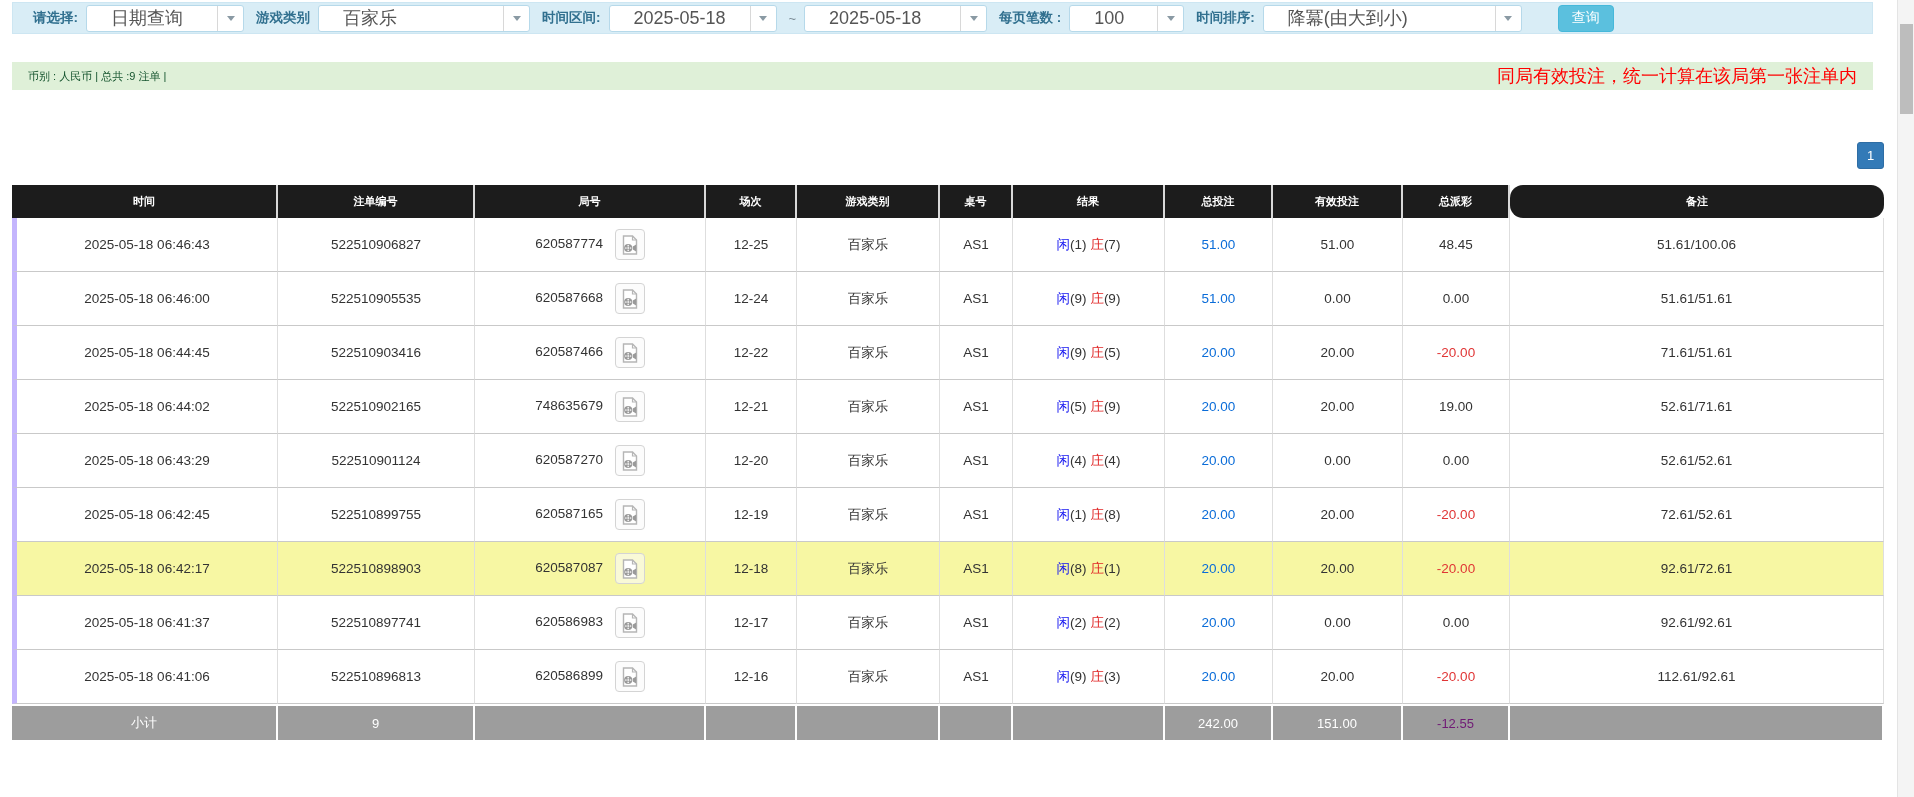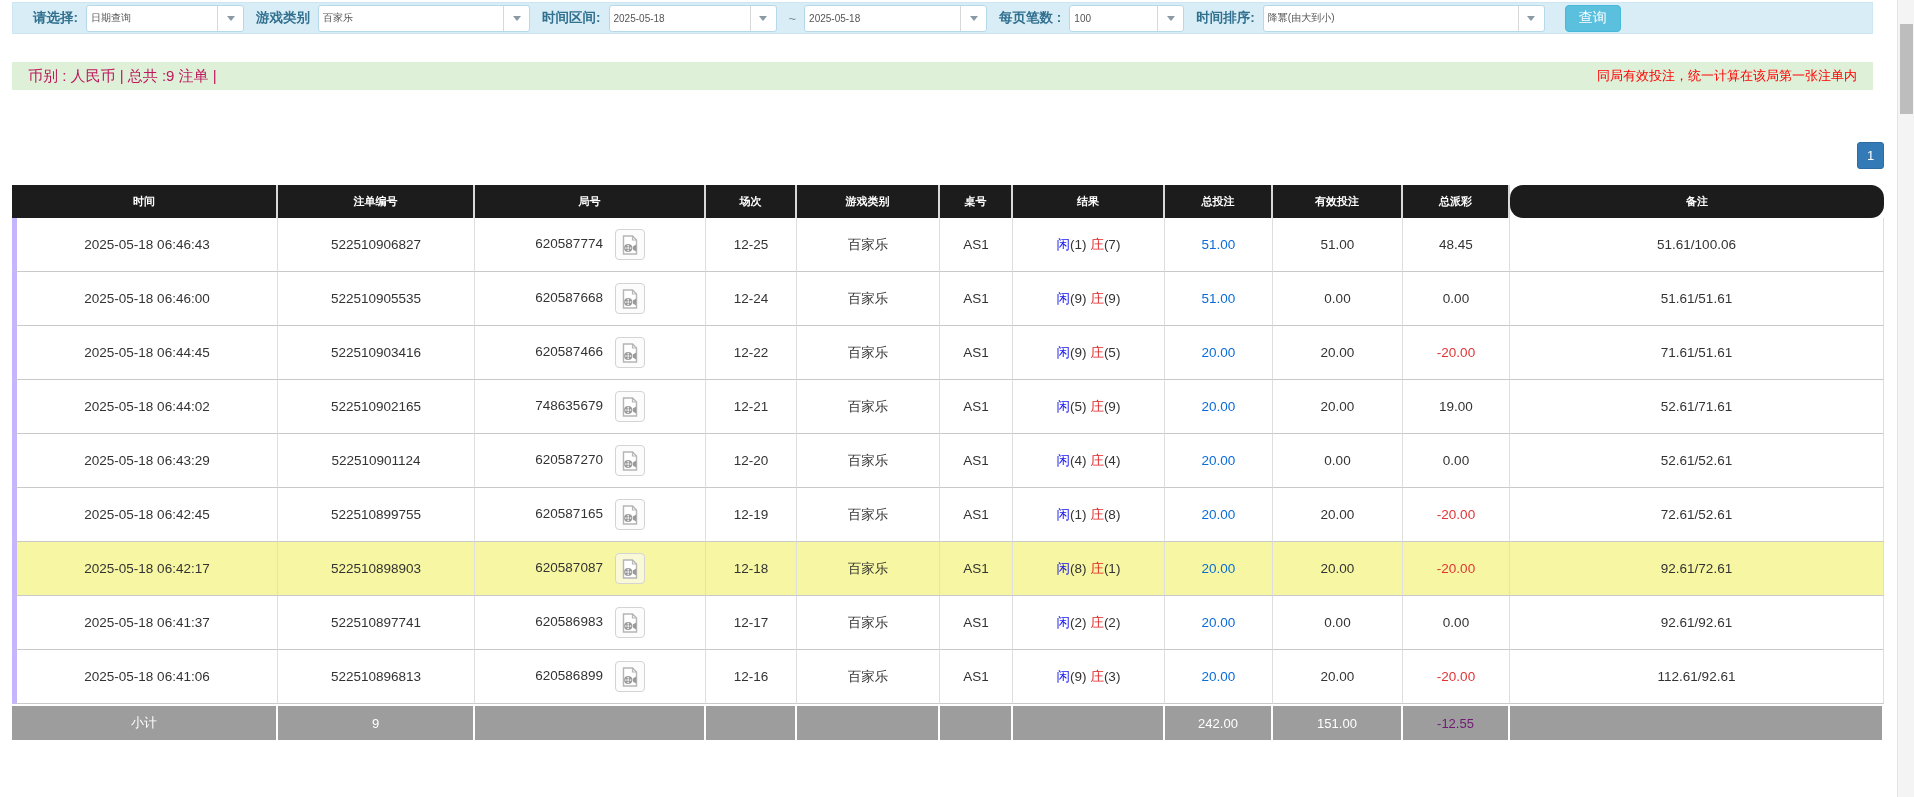--- a/index.html
+++ b/index.html
@@ -8,37 +8,37 @@
 
   
   .toolbar { position:absolute; left:12px; top:2px; width:1861px; height:32px;
     background:#d9edf6; border:1px solid #cde6f2; display:flex; align-items:center;
     padding-left:20px; }
   .tb-label { color:#31708f; font-weight:bold; font-size:13.5px; white-space:nowrap;
     margin-right:8px; }
   .tb-sep { color:#7a8a94; font-size:13px; margin:0 8px 0 0; }
   .select { height:27px; background:#fff; border:1px solid #b6d9ea; border-radius:3px;
     display:flex; align-items:center; margin-right:12px; cursor:pointer; }
-  .select .val { flex:1; font-size:10px; color:#555; padding:0 4px; white-space:nowrap;
+  .select .val { flex:1; font-size:18px; color:#555; padding:0 24px; white-space:nowrap;
     overflow:hidden; }
   .caret-box { width:26px; height:100%; border-left:1px solid #d8d8d8; display:flex;
     align-items:center; justify-content:center; }
   .caret { width:0; height:0; border-left:4px solid transparent; border-right:4px solid transparent;
     border-top:5px solid #8a9aa4; }
   .w158{width:158px} .w212{width:212px} .w168{width:168px} .w183{width:183px}
-  .w115{width:115px} .w238{width:282px}
-  .btn-search { margin-left:8px; height:27px; padding:0 13px; background:#5bc0de;
+  .w115{width:115px} .w238{width:259px}
+  .btn-search { margin-left:24px; height:27px; padding:0 13px; background:#5bc0de;
     border:1px solid #46b8da; border-radius:4px; color:#fff; font-size:14px; cursor:pointer; }
 
   
   .greenbar { position:absolute; left:12px; top:62px; width:1861px; height:28px;
     background:#dff0d8; display:flex; align-items:center; justify-content:space-between;
     padding:0 16px; }
-  .greenbar .left { color:#be185d; font-size:15px; }
-  .greenbar .right { color:#ff0000; font-size:13px;text-align:center; }
+  .greenbar .left { color:#14532d; font-size:11px; }
+  .greenbar .right { color:#ff0000; font-size:18px;text-align:center; }
 
   
   .page-btn { position:absolute; left:1857px; top:142px; width:27px; height:27px;
     background:#337ab7; border:1px solid #2e6da4; border-radius:3px; color:#fff;
     font-size:13px; display:flex; align-items:center; justify-content:center; cursor:pointer; }
 
   
   table { position:absolute; left:12px; top:185px; width:1872px; border-collapse:separate;
     border-spacing:0; table-layout:fixed; }
   thead th { background:#1c1c1c; color:#fff; font-weight:bold; font-size:11px;

